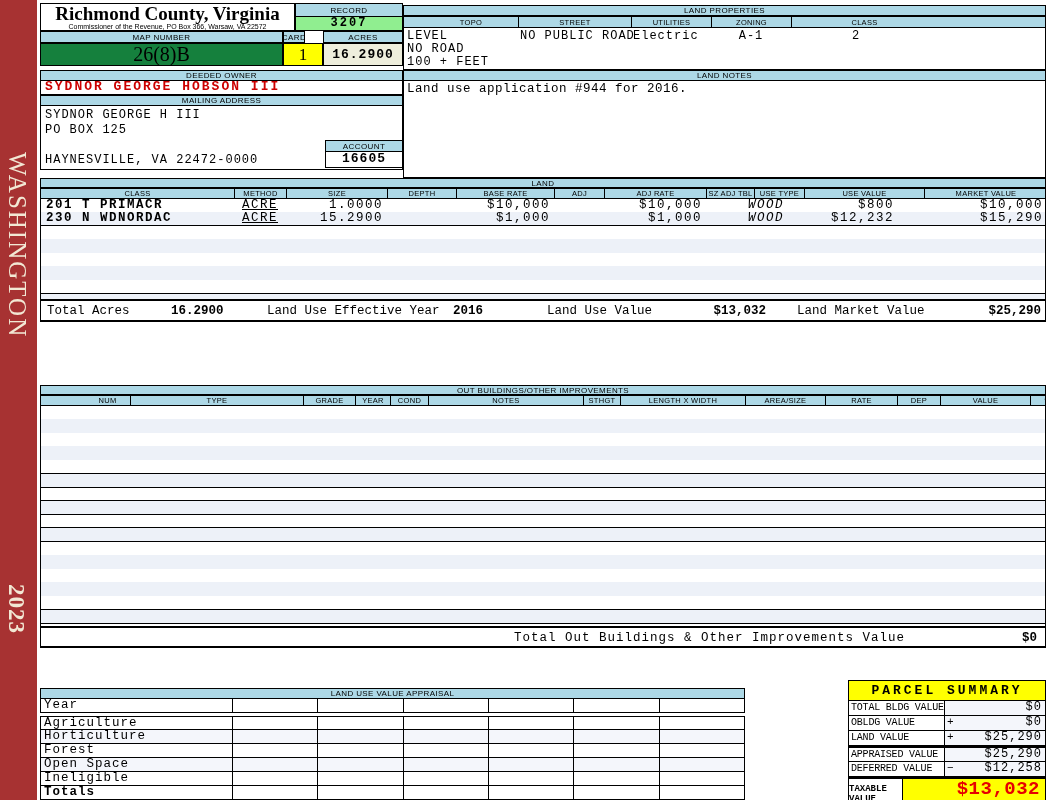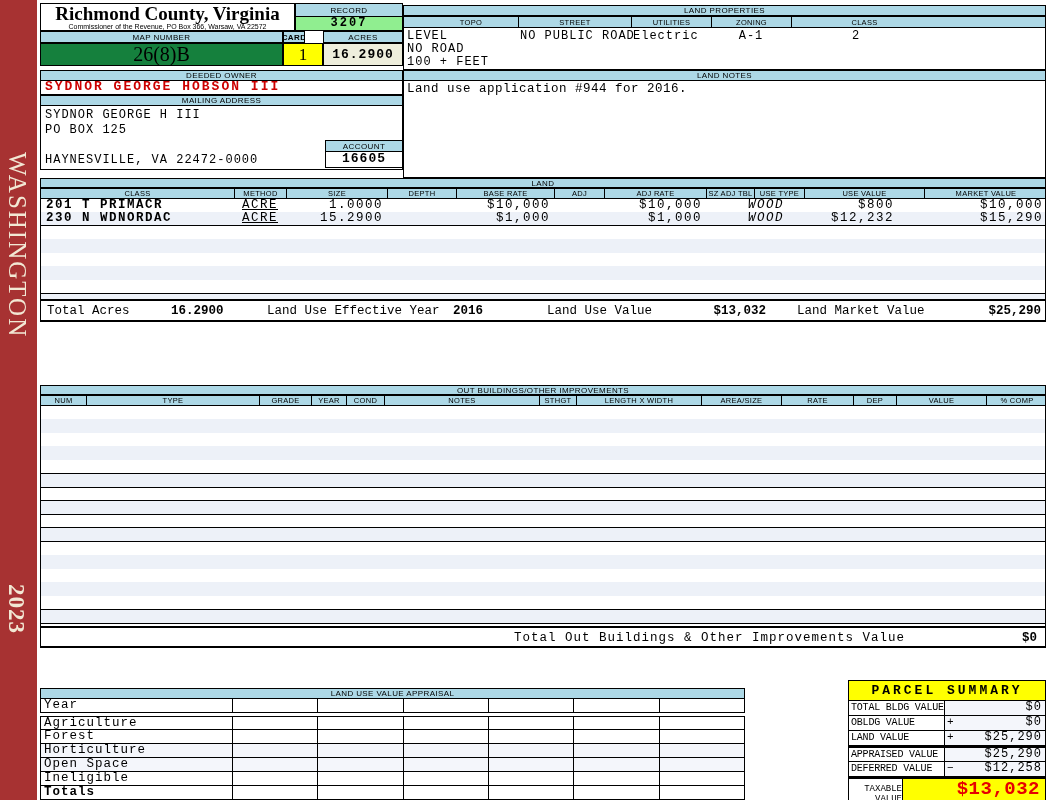--- a/index.html
+++ b/index.html
@@ -35,21 +35,21 @@
   .hcell:first-child { border-left:none; }
   .lp-cols .hcell:last-child { padding-right:110px; }
   
   .title-box { position:absolute; left:40px; top:3px; width:255px; height:28px; background:#fff; border:1px solid #000; text-align:center; }
   .title { font-family:"Liberation Serif","DejaVu Serif",serif; font-size:19px; font-weight:600; line-height:19px; }
   .subtitle { font-family:"Liberation Sans","DejaVu Sans",sans-serif; font-size:7px; line-height:7px; }
   .record-strip { left:295px; top:3px; width:108px; height:14px; }
   .record-value { position:absolute; left:295px; top:17px; width:108px; height:14px; background:#90EE90; border:1px solid #000; border-top:none;
     text-align:center; font-weight:bold; font-size:12px; letter-spacing:2px; line-height:13px; }
   .map-strip   { left:40px;  top:31px; width:243px; height:12px; }
-  .card-strip  { left:283px; top:31px; width:22px;  height:12px;font-weight:bold; }
+  .card-strip  { left:283px; top:31px; width:22px;  height:12px; }
   .acres-strip { left:323px; top:31px; width:80px;  height:12px; }
   .map-value  { position:absolute; left:40px; top:43px; width:243px; height:23px; background:#15803d; border:1px solid #000;
     font-family:"Liberation Serif","DejaVu Serif",serif; font-size:20px; text-align:center; line-height:21px; }
   .card-value { position:absolute; left:283px; top:43px; width:40px; height:23px; background:#FFFF00; border:1px solid #000;
     font-family:"Liberation Serif","DejaVu Serif",serif; font-size:17px; text-align:center; line-height:21px; }
   .acres-value { position:absolute; left:323px; top:43px; width:80px; height:23px; background:#EEEEDC; border:1px solid #000;
     font-weight:bold; font-size:13px; letter-spacing:1px; text-align:center; line-height:21px; }
   
   .deeded-strip  { left:40px; top:70px; width:363px; height:11px; }
   .owner-value { position:absolute; left:40px; top:81px; width:363px; height:14px; background:#fff; border:1px solid #000; border-top:none;
@@ -97,21 +97,21 @@
   .land-empty { top:226px; height:74px; }
   .land-totals { position:absolute; left:40px; top:300px; width:1006px; height:22px; background:#fff;
     border:1px solid #000; border-bottom:2px solid #000; }
   .land-totals span { position:absolute; top:3px; font-size:12.5px; line-height:15px; white-space:pre; }
   .lt-b { font-weight:bold; }
   .lt1 { left:6px; } .lt2 { left:130px; } .lt3 { left:226px; } .lt4 { left:412px; }
   .lt5 { left:506px; } .lt6 { left:645px; width:80px; text-align:right; }
   .lt7 { left:756px; } .lt8 { left:916px; width:84px; text-align:right; }
   
   .ob-title { left:40px; top:385px; width:1006px; height:10px; }
-  .ob-cols  { left:40px; top:395px; width:1006px; height:11px; }
+  .ob-cols  { left:40px; top:395px; width:1006px; height:11px;padding-left:44px; }
   .ob-empty { top:406px; height:221px; }
   .ob-total { position:absolute; left:40px; top:627px; width:1006px; height:21px; background:#fff;
     border:1px solid #000; border-bottom:2px solid #000; }
   .ob-total-label { position:absolute; right:140px; top:3px; font-size:12.5px; letter-spacing:1px; }
   .ob-total-value { position:absolute; right:8px; top:3px; font-size:12.5px; font-weight:bold; }
   
   .ap-box { position:absolute; left:40px; top:688px; width:705px; }
   .ap-title { position:relative; left:0; top:0; width:705px; height:11px; }
   .ap-row { display:flex; width:705px; height:14px; background:#fff; border:1px solid #000; border-top:none; }
   .ap-row.mt { border-top:1px solid #000; margin-top:3px; }
@@ -127,21 +127,21 @@
     font-weight:bold; font-size:13px; letter-spacing:3px; text-align:center; line-height:19px; }
   .ps-row { display:flex; width:198px; height:15px; background:#F4F6FB; border:1px solid #000; border-top:none; }
   .ps-row.sum-top { border-top:2px solid #000; height:16px; }
   .ps-label { width:96px; flex:0 0 96px; border-right:1px solid #000; background:#fff;
     font-size:10px; letter-spacing:-.2px; line-height:13px; padding-left:2px; white-space:nowrap; overflow:hidden; }
   .ps-val { position:relative; flex:1 1 auto; }
   .ps-op { position:absolute; left:2px; top:0; font-size:11px; line-height:13px; }
   .ps-amount { position:absolute; right:3px; top:0; font-size:12px; letter-spacing:1px; line-height:13px; }
   .ps-taxable { display:flex; width:198px; height:24px; border:1px solid #000; border-top:2px solid #000; }
   .ps-tax-label { width:54px; flex:0 0 54px; border-right:1px solid #000; background:#fff;
-    font-size:9px; line-height:10px; text-align:right; padding-top:5px; }
+    font-size:9px; line-height:10px; text-align:left; padding-top:5px;font-weight:bold; }
   .ps-tax-label span { display:block; }
   .ps-tax-value { flex:1 1 auto; background:#FFFF00; color:#E60000; font-weight:bold; font-size:19px;
     text-align:right; padding-right:5px; line-height:21px; letter-spacing:.5px; }
 </style>
 </head>
 <body>
 
 <div class="page">
 
   <div class="sidebar">
@@ -279,31 +279,31 @@
       </div>
     <div class="ap-row mt">
       <div class="ap-label">Agriculture</div>
     <div class="ap-cell"></div>
         <div class="ap-cell"></div>
         <div class="ap-cell"></div>
         <div class="ap-cell"></div>
         <div class="ap-cell"></div>
         <div class="ap-cell"></div>
       </div>
+    <div class="ap-row alt">
+      <div class="ap-label">Horticulture</div>
+    <div class="ap-cell"></div>
+        <div class="ap-cell"></div>
+        <div class="ap-cell"></div>
+        <div class="ap-cell"></div>
+        <div class="ap-cell"></div>
+        <div class="ap-cell"></div>
+      </div>
     <div class="ap-row">
       <div class="ap-label">Forest</div>
-    <div class="ap-cell"></div>
-        <div class="ap-cell"></div>
-        <div class="ap-cell"></div>
-        <div class="ap-cell"></div>
-        <div class="ap-cell"></div>
-        <div class="ap-cell"></div>
-      </div>
-    <div class="ap-row alt">
-      <div class="ap-label">Horticulture</div>
     <div class="ap-cell"></div>
         <div class="ap-cell"></div>
         <div class="ap-cell"></div>
         <div class="ap-cell"></div>
         <div class="ap-cell"></div>
         <div class="ap-cell"></div>
       </div>
     <div class="ap-row alt">
       <div class="ap-label">Open Space</div>
     <div class="ap-cell"></div>

